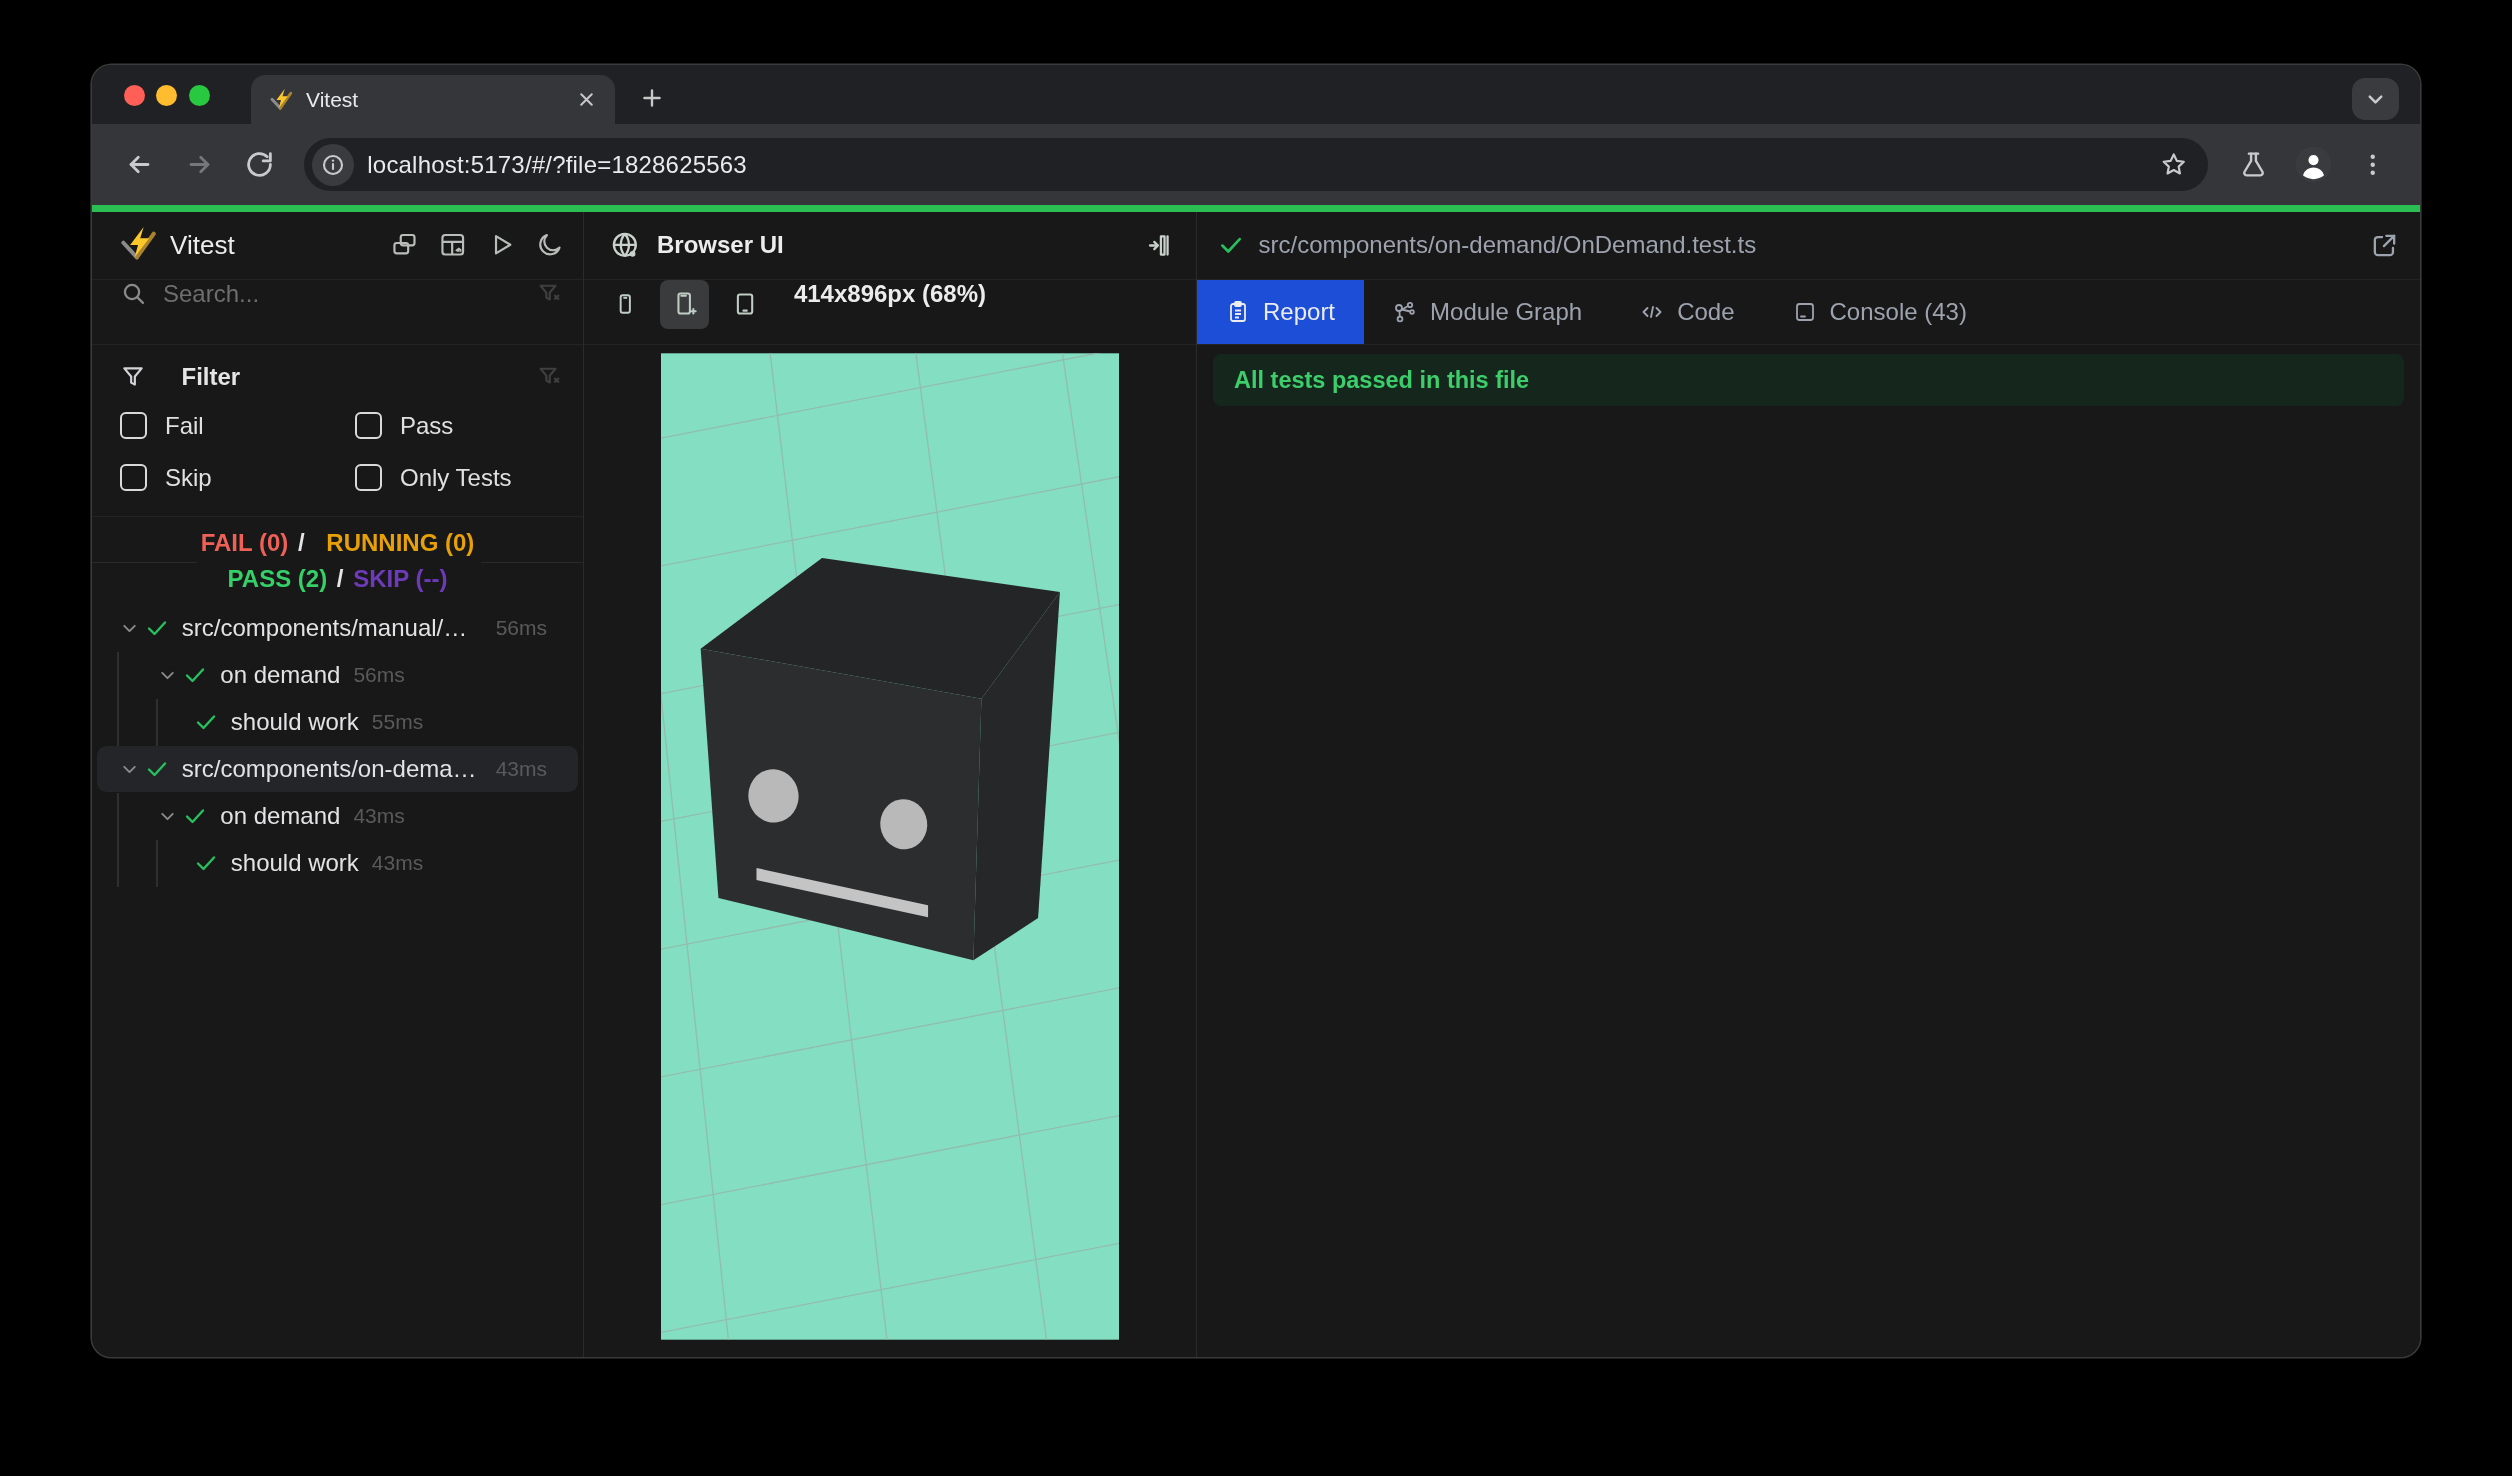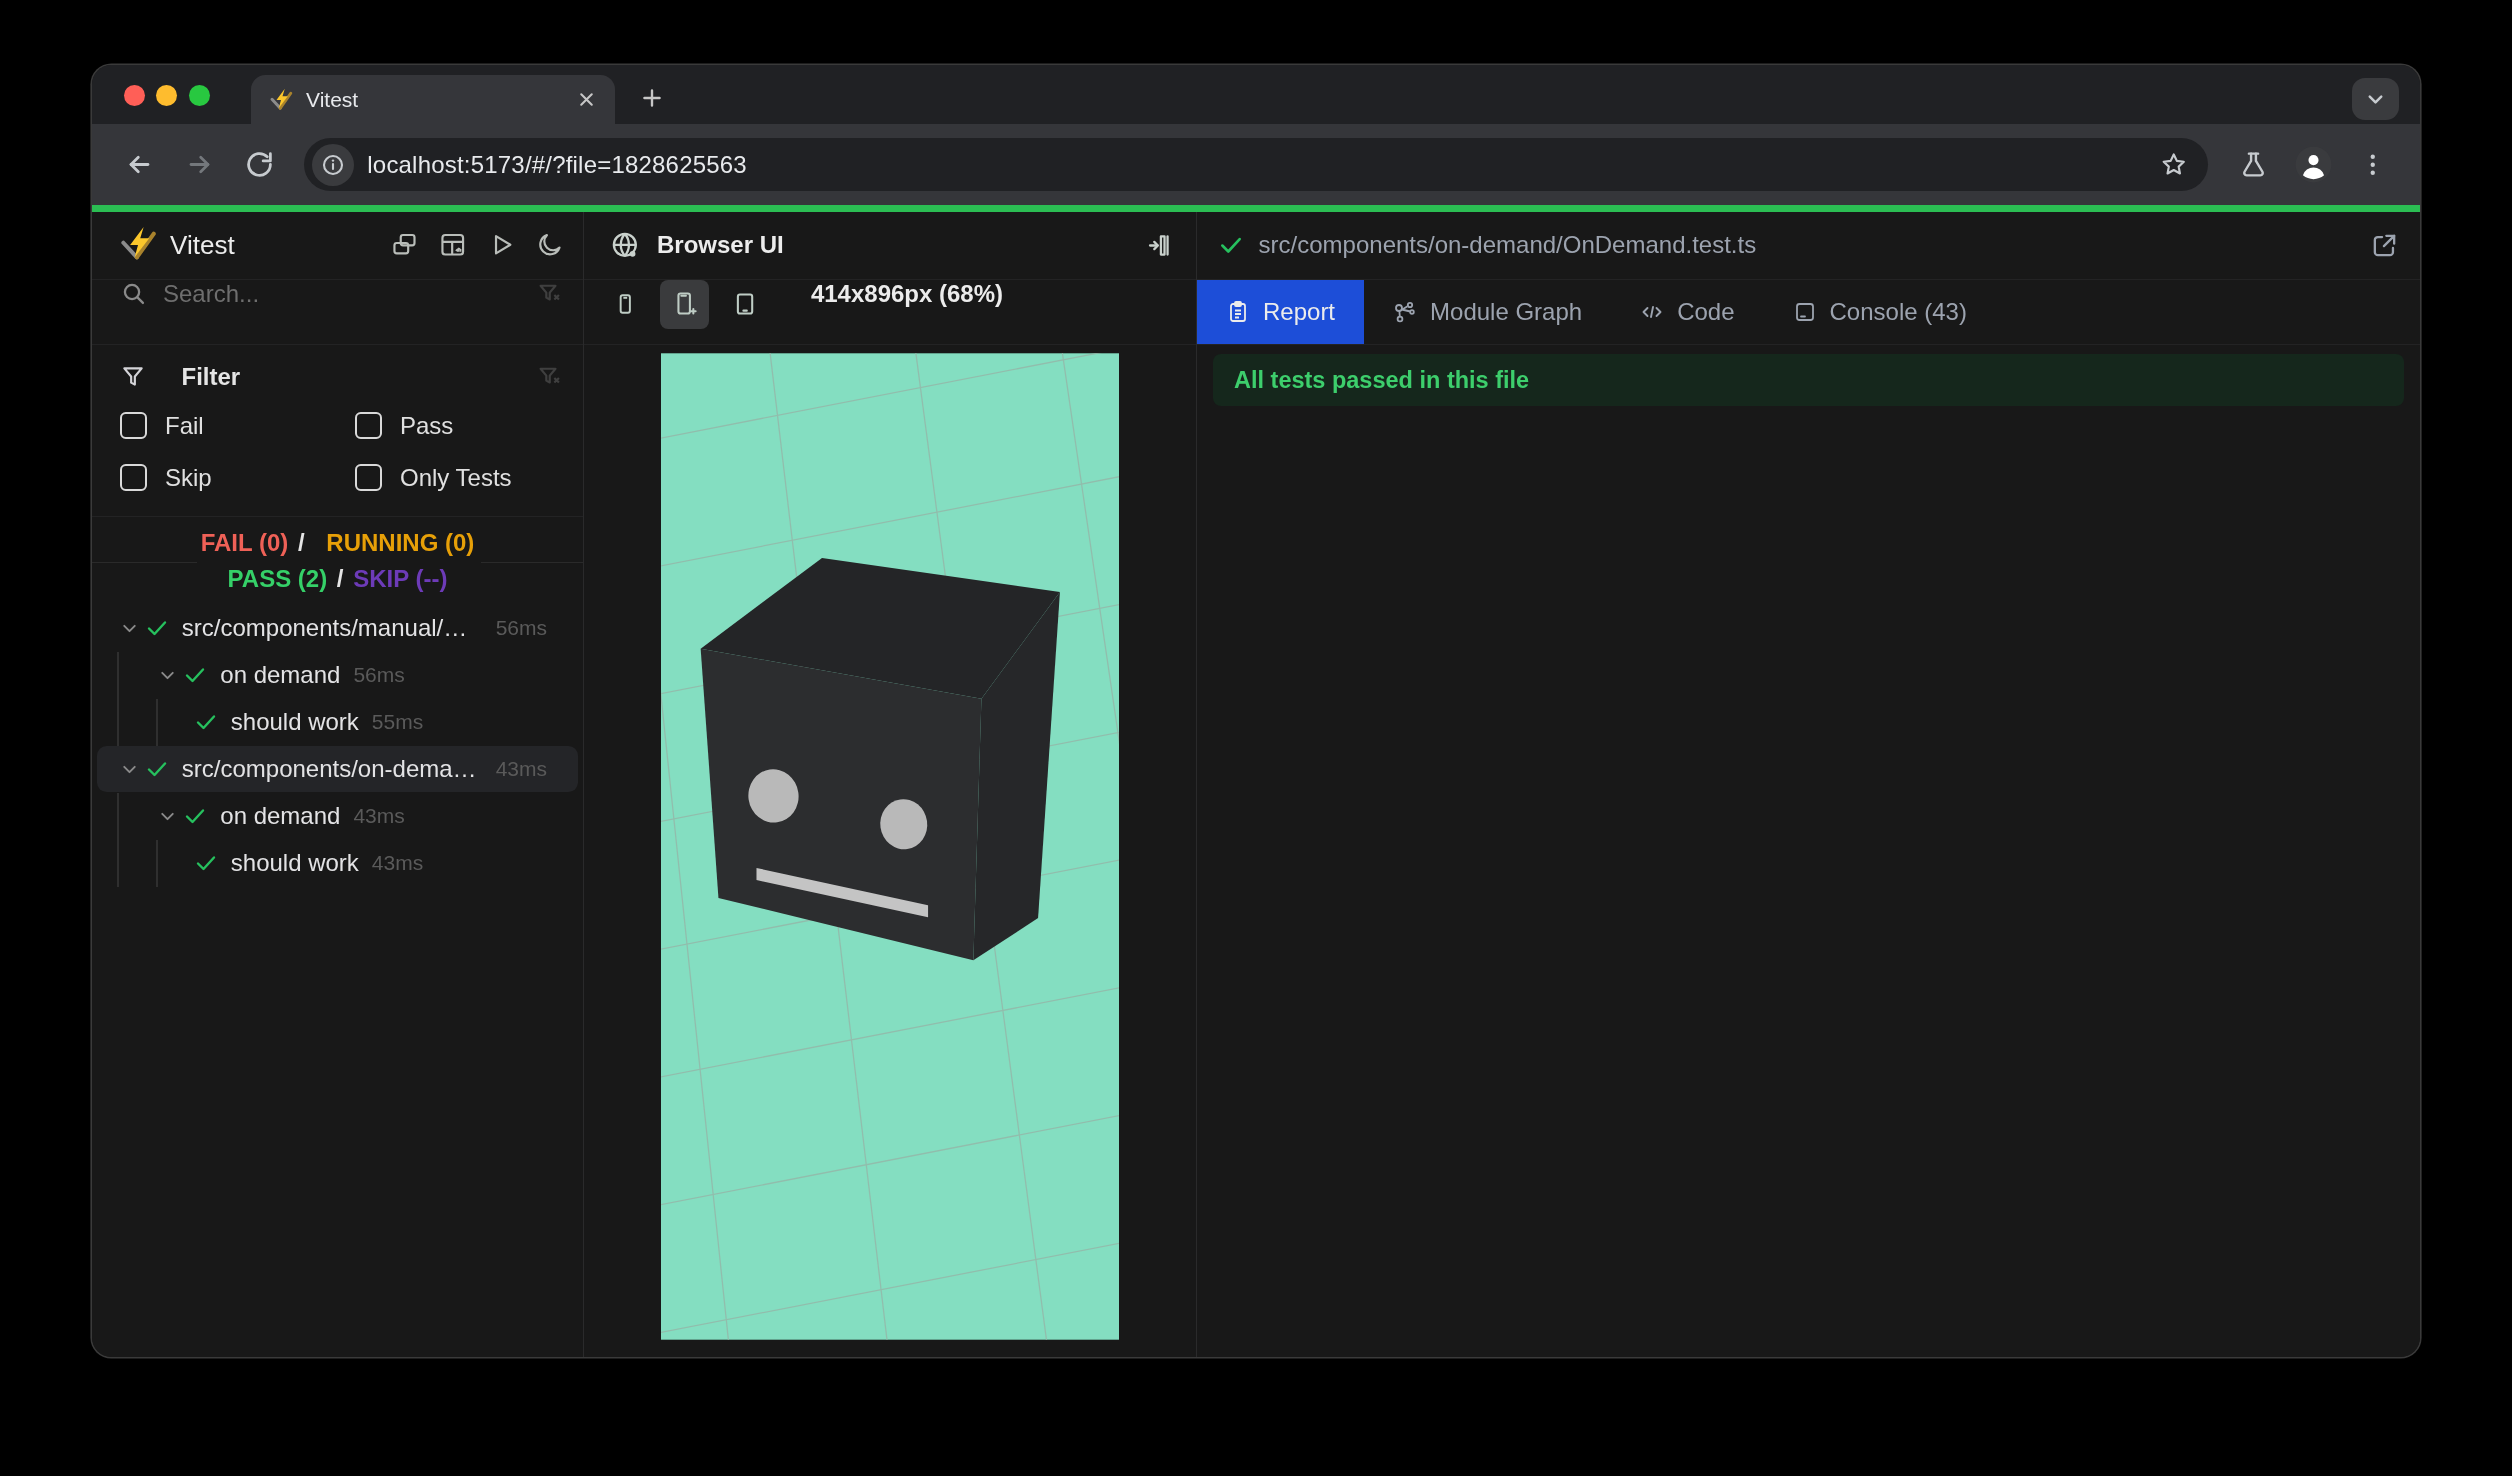--- a/index.html
+++ b/index.html
@@ -58,21 +58,21 @@
   .t-dur { color:#5A5A5A; font-size:21px; margin-left:13px; white-space:nowrap; }
   .t-dur.right { margin-left:auto; padding-right:36px; }
 
   
   .middle { width:613px; border-right:1.6px solid #2A2A2B; display:flex; flex-direction:column; }
   .m-head { padding:0 23px 0 26px; gap:16px; color:#C9D1CC; }
   .m-title { color:#ECECEC; font-size:24px; font-weight:bold; flex:1; }
   .m-device { padding:0 16px; gap:11.3px; color:#BFCDC5; }
   .devbtn { width:49px; height:49px; display:flex; align-items:center; justify-content:center; border-radius:8px; flex:none; }
   .devbtn.active { background:#3A3B3D; }
-  .vp-label { color:#ECECEC; font-size:24px; font-weight:bold; margin-left:30px; }
+  .vp-label { color:#ECECEC; font-size:24px; font-weight:bold; margin-left:13px; }
   .viewport { width:458px; height:987px; margin:8px auto 0; display:block; }
 
   
   .rightp { flex:1; display:flex; flex-direction:column; }
   .r-head { padding:0 21px; gap:14.6px; }
   .r-check { color:#26C05E; display:flex; }
   .r-path { color:#9CA3AF; font-size:24px; flex:1; white-space:nowrap; overflow:hidden; }
   .r-ext { color:#9CA3AF; display:flex; }
   .r-tabs { padding:0; }
   .rtab { height:100%; display:flex; align-items:center; gap:13px; padding:0 29px; font-size:24px; color:#9CA3AF; background:transparent; border:none; font-family:inherit; }

